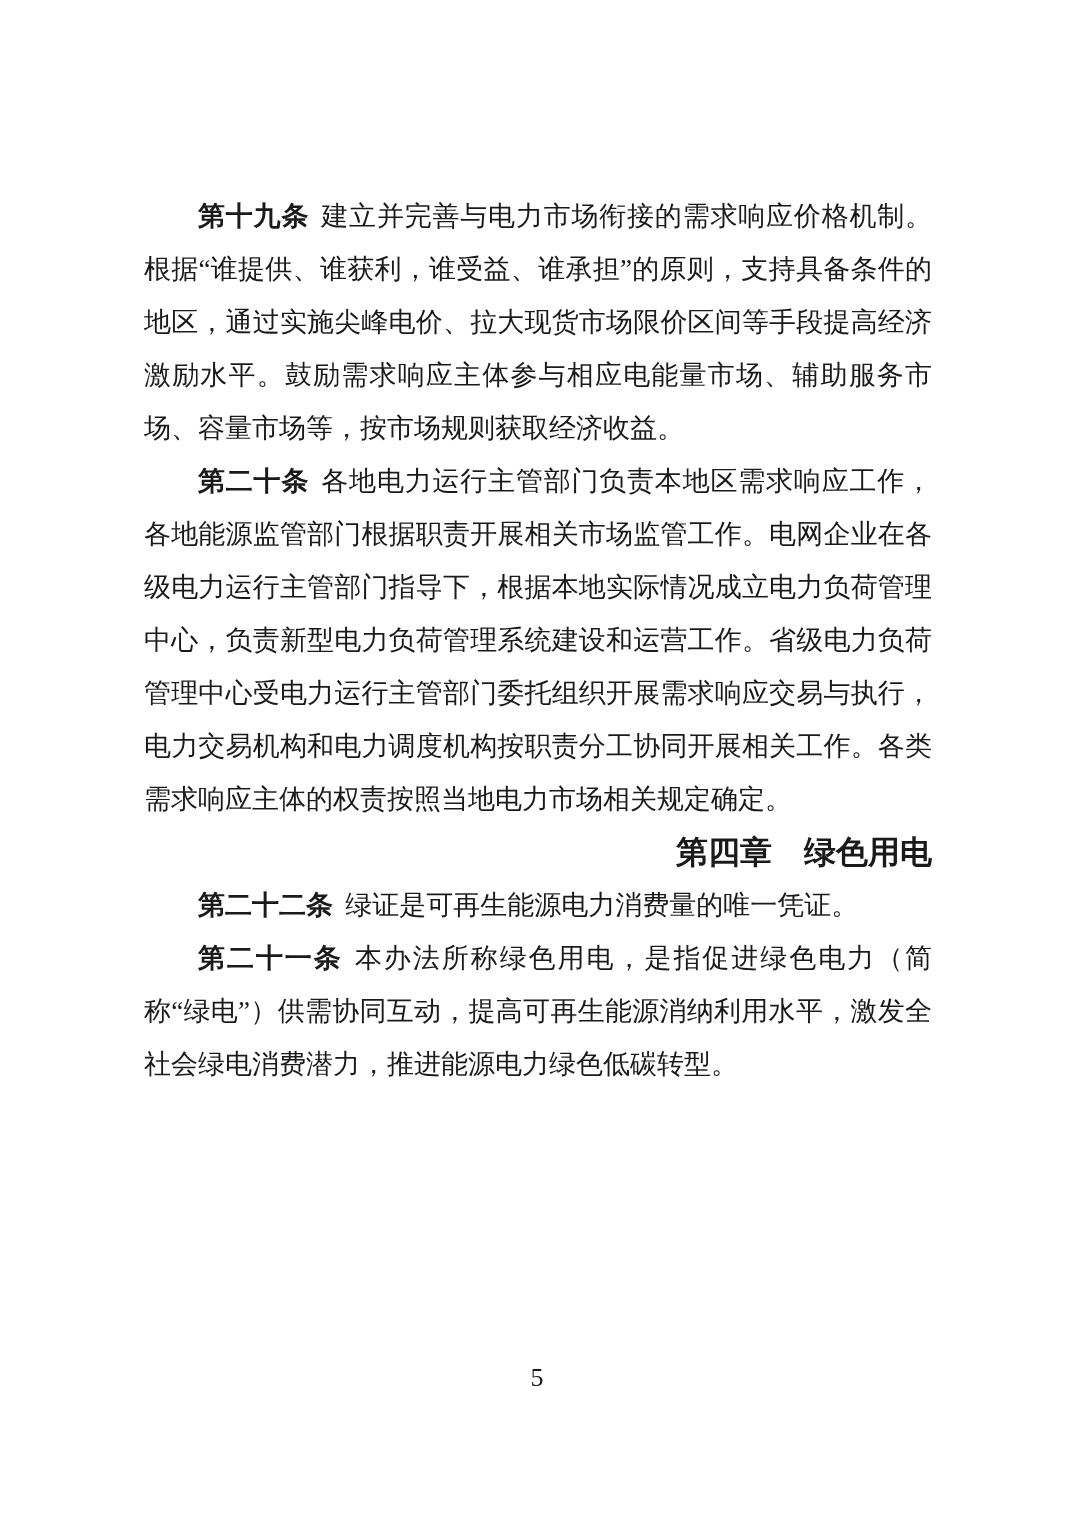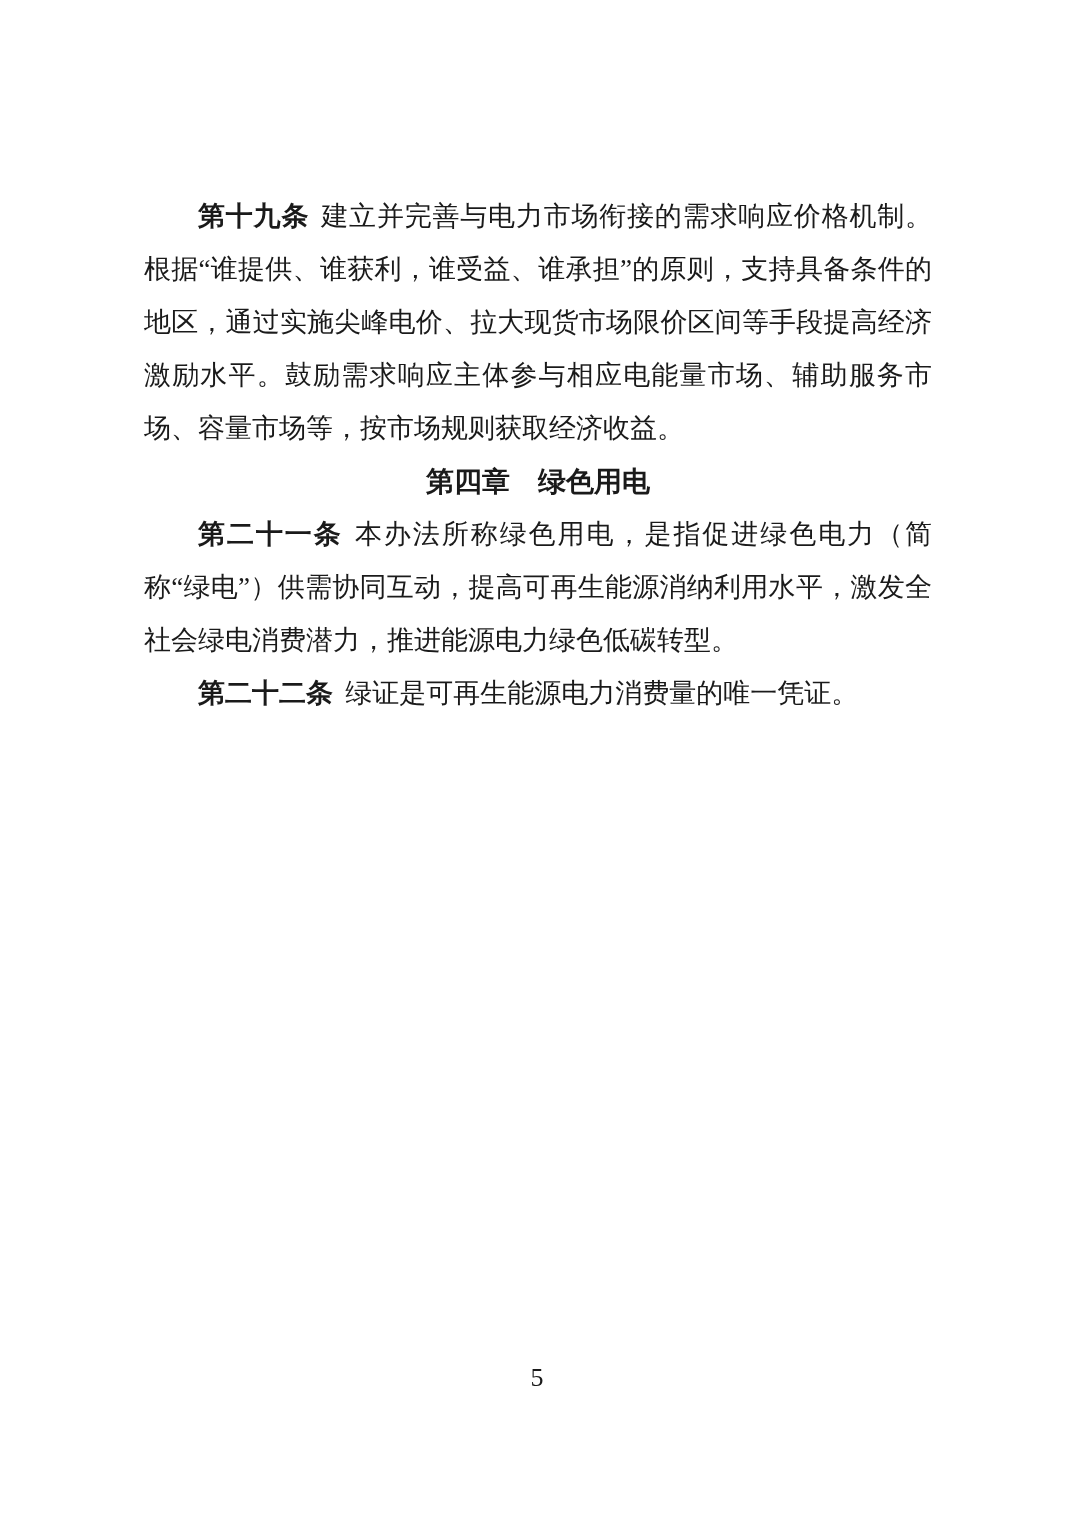--- a/index.html
+++ b/index.html
@@ -39,23 +39,23 @@
     padding: 0;
     text-indent: 2em;
   }
   .article-label {
     font-weight: bold;
     margin-right: 0.45em;
   }
   h2.chapter {
     margin: 0;
     padding: 0;
-    font-size: 28px;
+    font-size: 32px;
     font-weight: bold;
-    text-align: center;
+    text-align: right;
     text-indent: 0;
     line-height: 53px;
   }
   .footer {
     position: absolute;
     left: 0;
     top: 1356px;
     width: 1074px;
     text-align: center;
     font-size: 26px;
@@ -66,29 +66,32 @@
 <body>
 
 <div class="page">
 
   <div class="doc-body">
 
     <p class="article">
       <span class="article-label">第十九条</span><span>建立并完善与电力市场衔接的需求响应价格机制。根据“谁提供、谁获利，谁受益、谁承担”的原则，支持具备条件的地区，通过实施尖峰电价、拉大现货市场限价区间等手段提高经济激励水平。鼓励需求响应主体参与相应电能量市场、辅助服务市场、容量市场等，按市场规则获取经济收益。</span>
     </p>
 
+    <p class="article">
+      <span class="article-label">第二十条</span><span>各地电力运行主管部门负责本地区需求响应工作，各地能源监管部门根据职责开展相关市场监管工作。电网企业在各级电力运行主管部门指导下，根据本地实际情况成立电力负荷管理中心，负责新型电力负荷管理系统建设和运营工作。省级电力负荷管理中心受电力运行主管部门委托组织开展需求响应交易与执行，电力交易机构和电力调度机构按职责分工协同开展相关工作。各类需求响应主体的权责按照当地电力市场相关规定确定。</span>
+    </p>
 
     <h2 class="chapter">第四章　绿色用电</h2>
 
     <p class="article">
-      <span class="article-label">第二十一条</span><span>本办法所称绿色用电，是指促进绿色电力（简称“绿电”）供需协同互动，提高可再生能源消纳利用水平，激发全社会绿电消费潜力，推进能源电力绿色低碳转型。</span>
+      <span class="article-label">第二十二条</span><span>绿证是可再生能源电力消费量的唯一凭证。</span>
     </p>
 
     <p class="article">
-      <span class="article-label">第二十二条</span><span>绿证是可再生能源电力消费量的唯一凭证。</span>
+      <span class="article-label">第二十一条</span><span>本办法所称绿色用电，是指促进绿色电力（简称“绿电”）供需协同互动，提高可再生能源消纳利用水平，激发全社会绿电消费潜力，推进能源电力绿色低碳转型。</span>
     </p>
 
 
   </div>
 
   <div class="footer">5</div>
 
 </div>
 
 </body></html>

